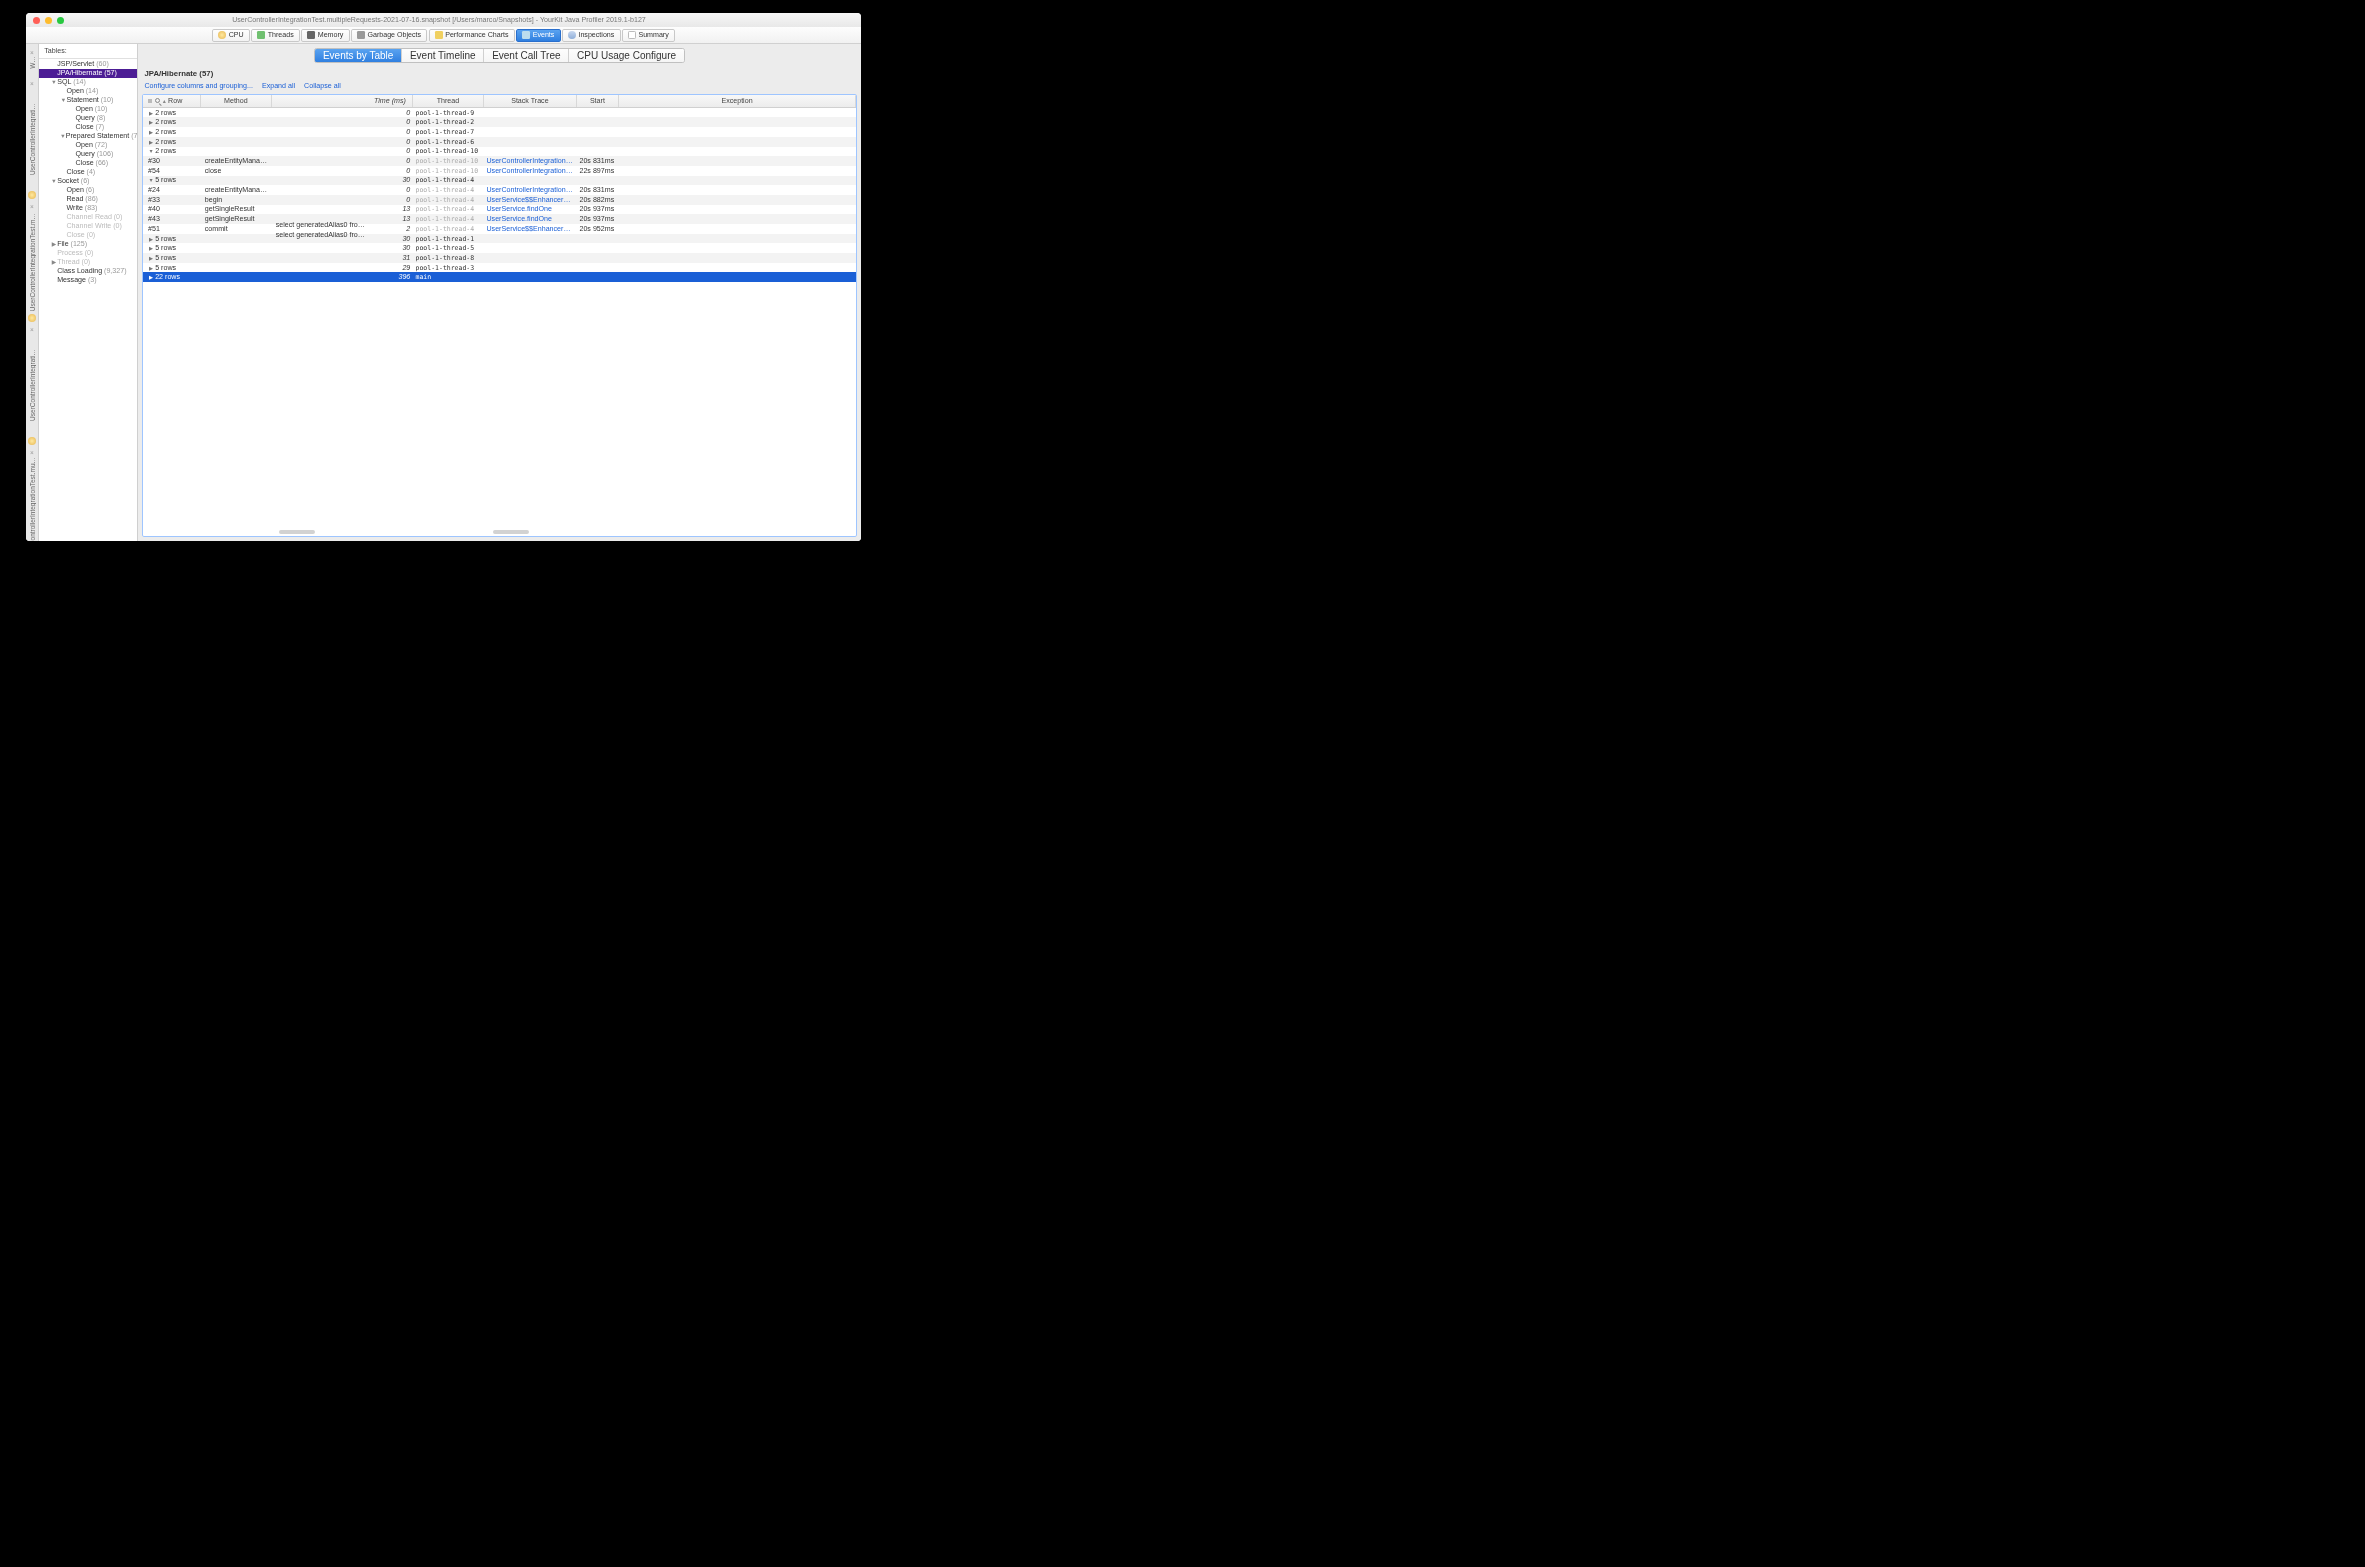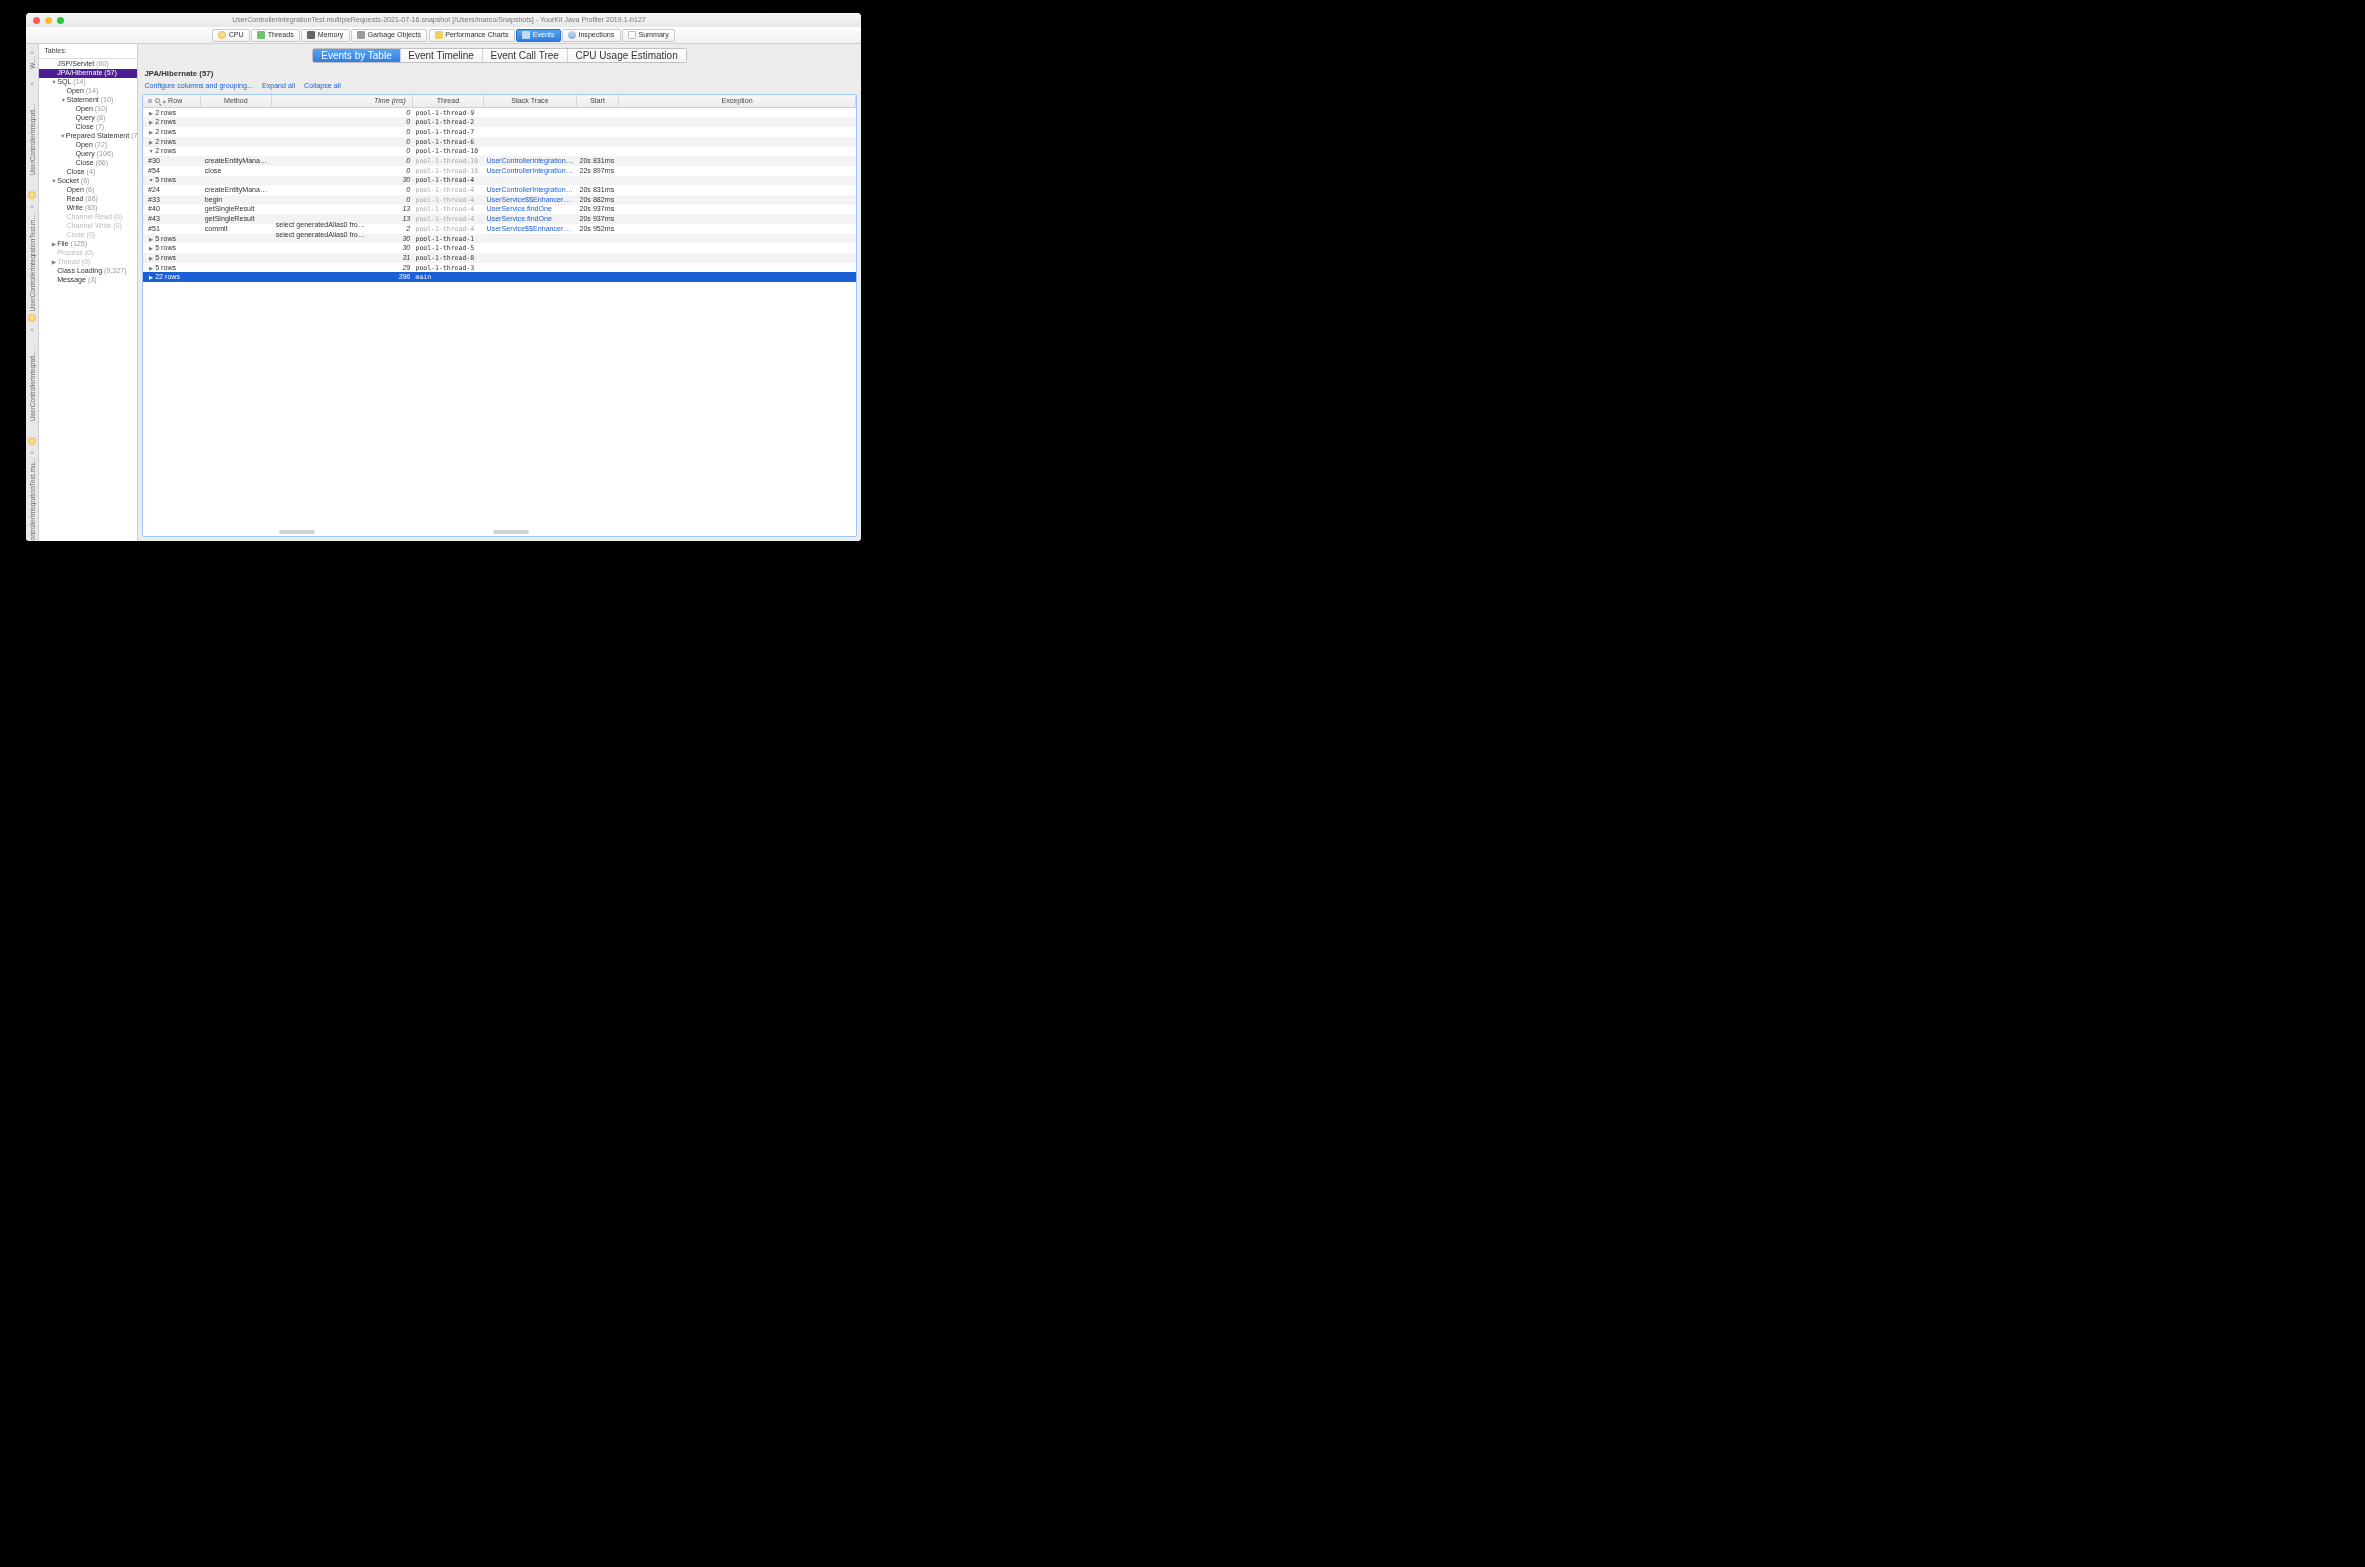--- a/index.html
+++ b/index.html
@@ -289,21 +289,21 @@
           </div>
         </div>
     </div>
 
     <div class="main">
       <div class="subtabs">
         <div class="seg">
           <div class="sbtn active">Events by Table</div>
           <div class="sbtn">Event Timeline</div>
           <div class="sbtn">Event Call Tree</div>
-          <div class="sbtn">CPU Usage Estimation</div>
+          <div class="sbtn">CPU Usage Configure</div>
         </div>
       </div>
       <div class="section-title">JPA/Hibernate (57)</div>
       <div class="links">
         <a>Configure columns and grouping...</a>
         <a>Expand all</a>
         <a>Collapse all</a>
       </div>
       <div class="table-wrap">
         <div class="thead">

